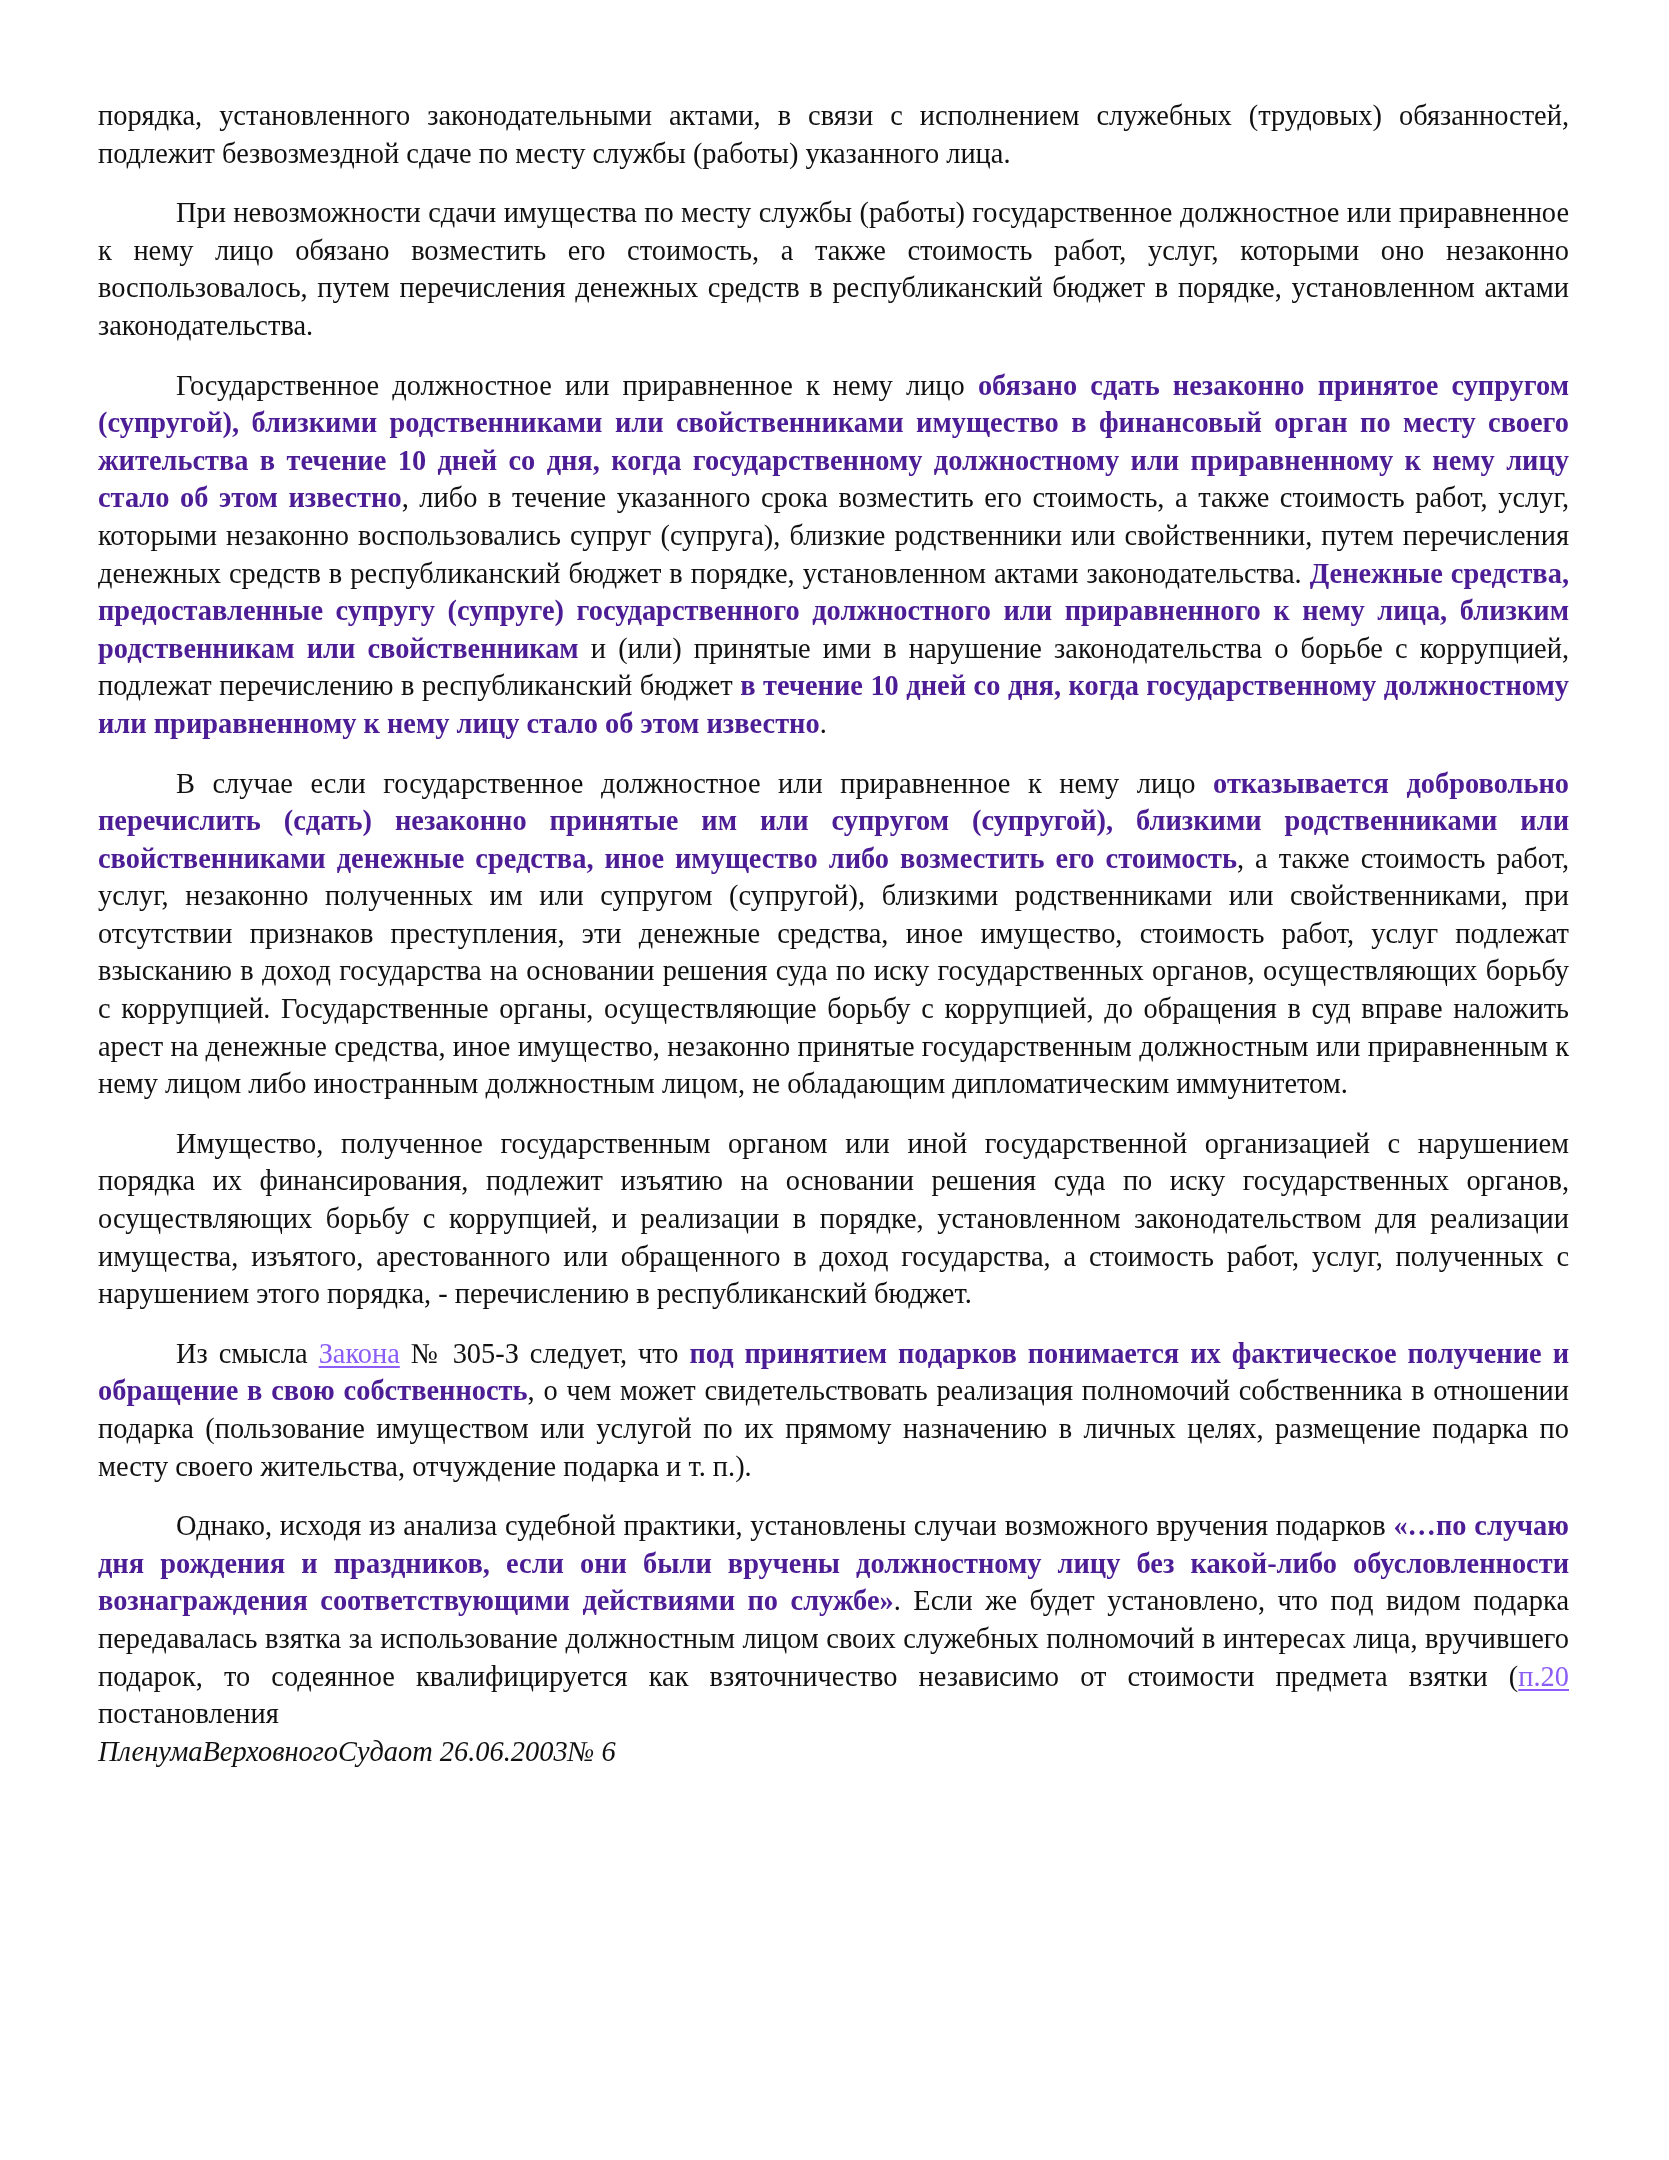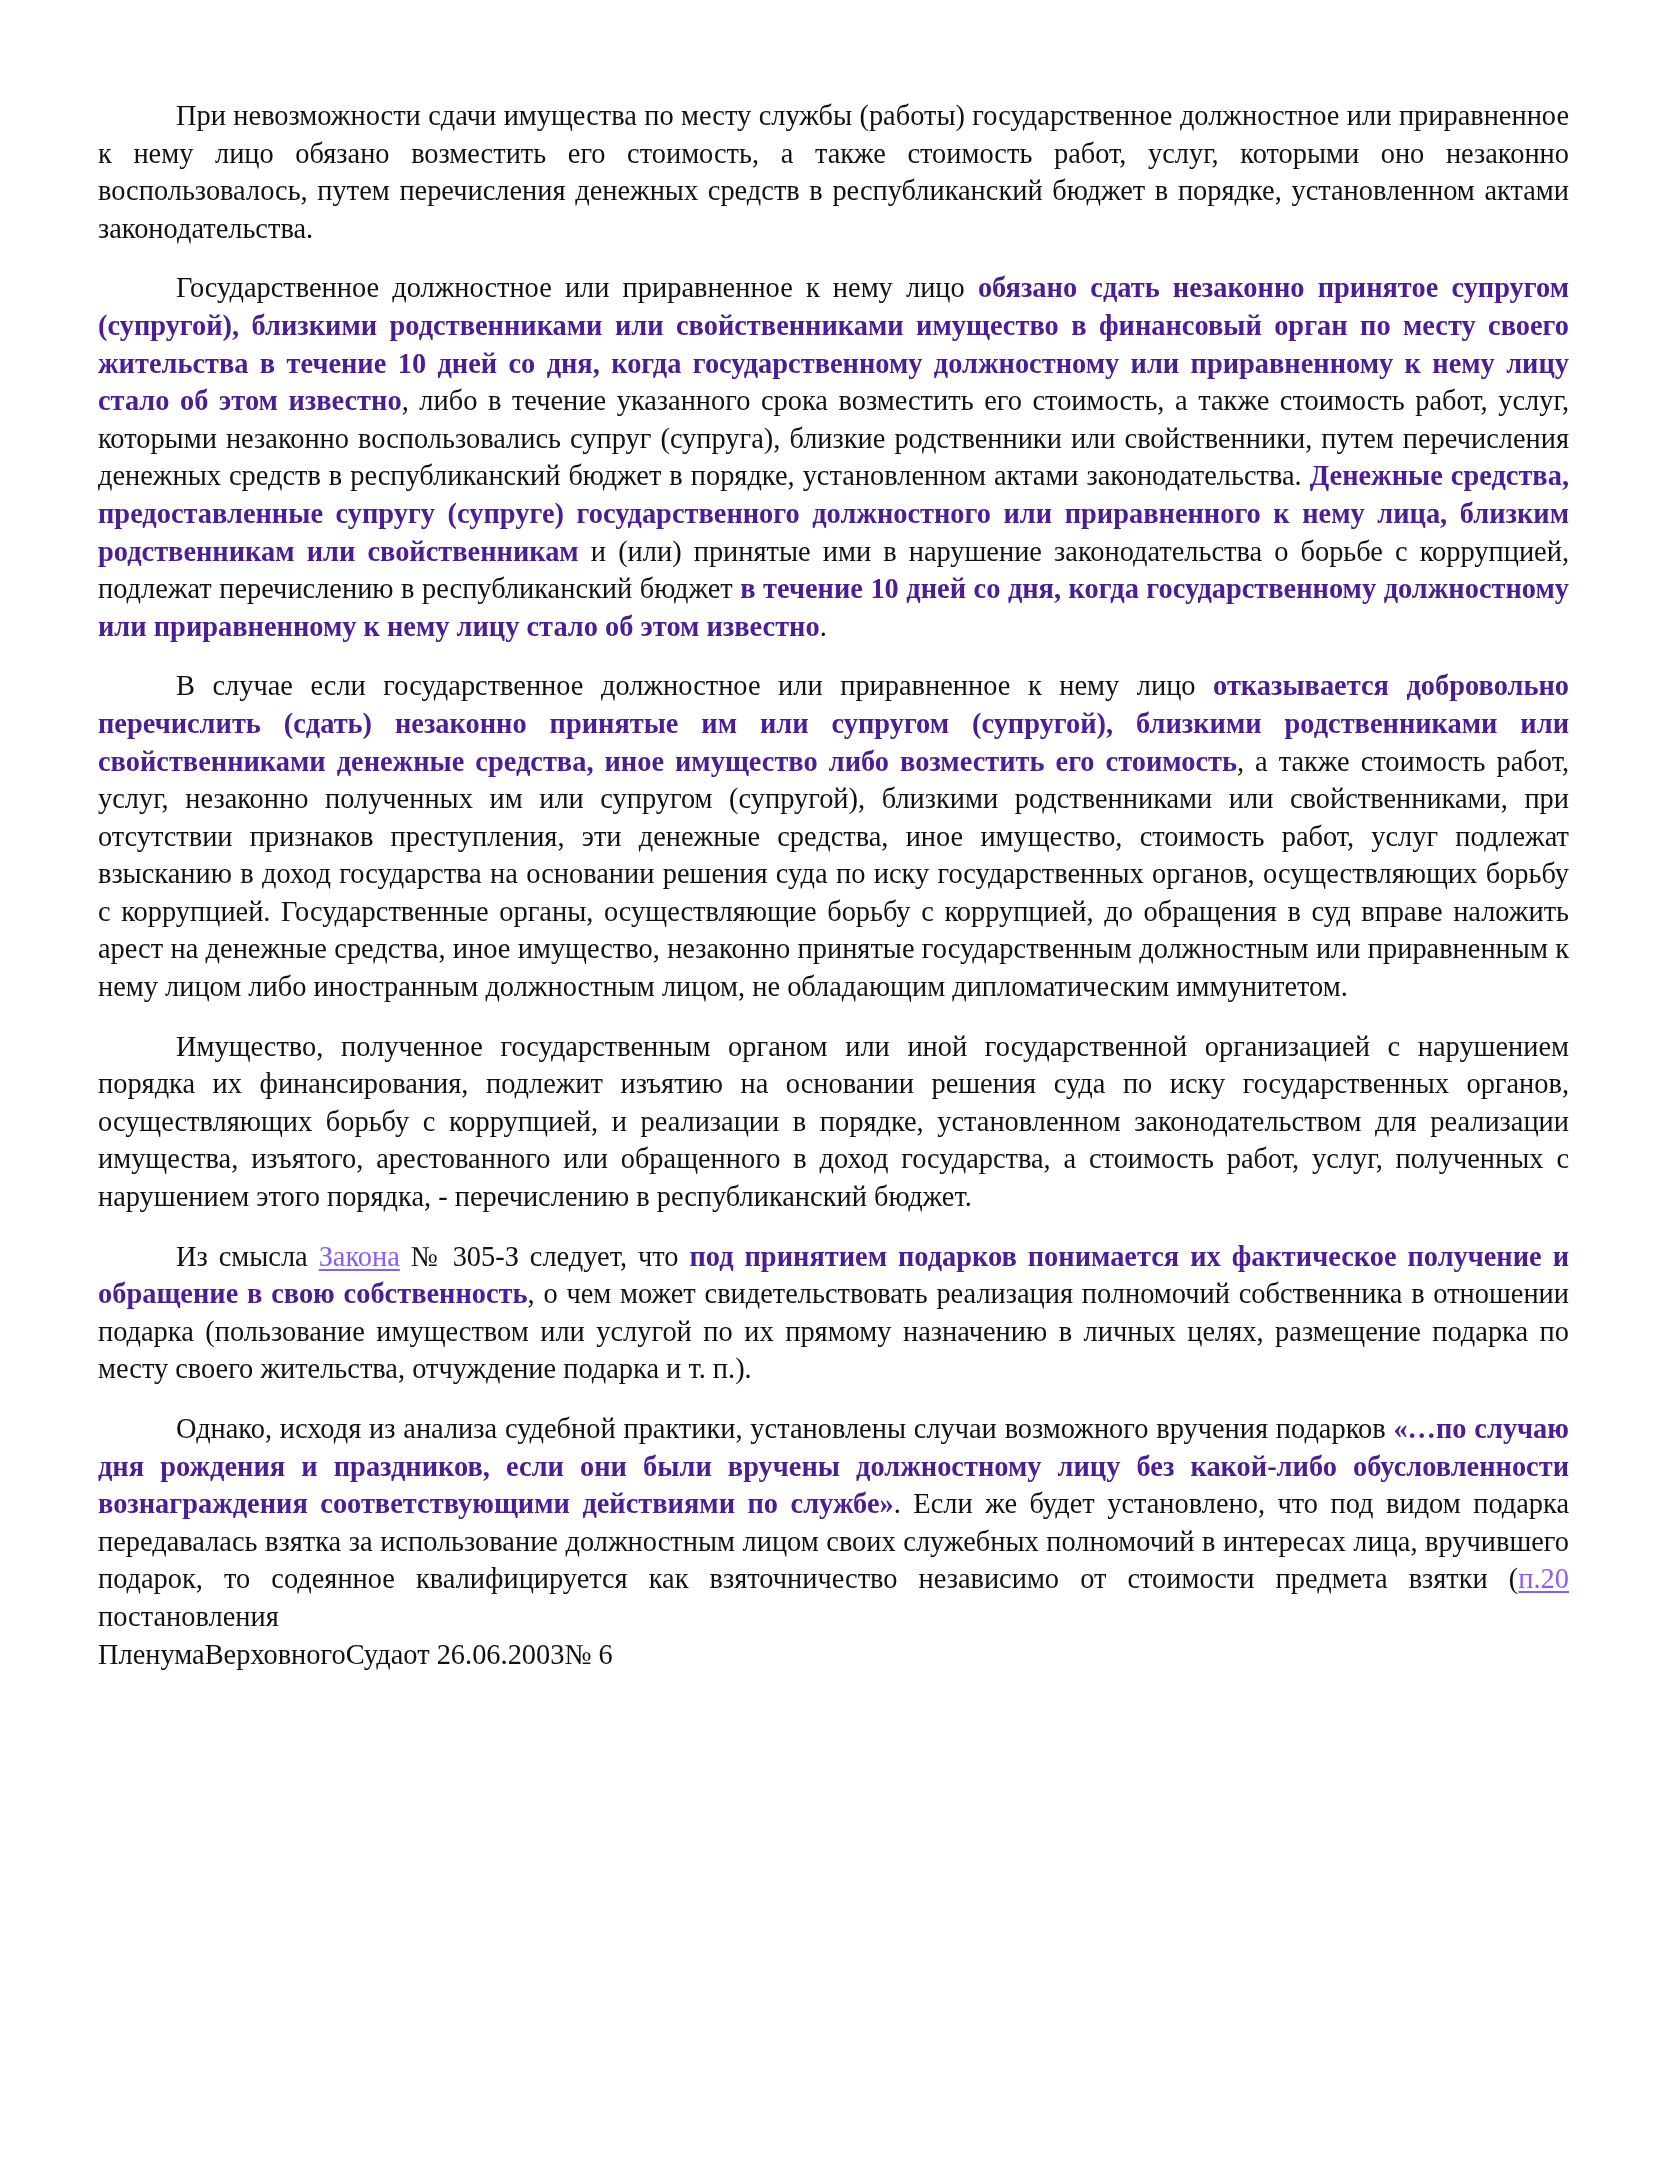--- a/index.html
+++ b/index.html
@@ -20,27 +20,28 @@
     text-indent: 78px;
     hyphens: none;
   }
   .para.first { text-indent: 0; }
   .para.last { text-align: justify; }
   b { font-weight: bold; color: #4c1d95; }
   a.link { color: #8b5cf6; text-decoration: underline; text-underline-offset: 3px; }
   .justify-line {
     display: flex; justify-content: space-between; text-indent: 0;
   }
-  .block-line { display: block; text-indent: 0; }
+  .block-line { display: block; text-indent: 0; font-style: italic; }
   .plain { text-align: left; }
 </style>
 </head>
 <body>
 
 <div class="page">
+  <p class="para first"><span>порядка, установленного законодательными актами, в связи с исполнением служебных (трудовых) обязанностей, подлежит безвозмездной сдаче по месту службы (работы) указанного лица.</span></p>
   <p class="para"><span>При невозможности сдачи имущества по месту службы (работы) государственное должностное или приравненное к нему лицо обязано возместить его стоимость, а также стоимость работ, услуг, которыми оно незаконно воспользовалось, путем перечисления денежных средств в республиканский бюджет в порядке, установленном актами законодательства.</span></p>
   <p class="para"><span>Государственное должностное или приравненное к нему лицо </span><b>обязано сдать незаконно принятое супругом (супругой), близкими родственниками или свойственниками имущество в финансовый орган по месту своего жительства в течение 10 дней со дня, когда государственному должностному или приравненному к нему лицу стало об этом известно</b><span>, либо в течение указанного срока возместить его стоимость, а также стоимость работ, услуг, которыми незаконно воспользовались супруг (супруга), близкие родственники или свойственники, путем перечисления денежных средств в республиканский бюджет в порядке, установленном актами законодательства. </span><b>Денежные средства, предоставленные супругу (супруге) государственного должностного или приравненного к нему лица, близким родственникам или свойственникам</b><span> и (или) принятые ими в нарушение законодательства о борьбе с коррупцией, подлежат перечислению в республиканский бюджет </span><b>в течение 10 дней со дня, когда государственному должностному или приравненному к нему лицу стало об этом известно</b><span>.</span></p>
   <p class="para"><span>В случае если государственное должностное или приравненное к нему лицо </span><b>отказывается добровольно перечислить (сдать) незаконно принятые им или супругом (супругой), близкими родственниками или свойственниками денежные средства, иное имущество либо возместить его стоимость</b><span>, а также стоимость работ, услуг, незаконно полученных им или супругом (супругой), близкими родственниками или свойственниками, при отсутствии признаков преступления, эти денежные средства, иное имущество, стоимость работ, услуг подлежат взысканию в доход государства на основании решения суда по иску государственных органов, осуществляющих борьбу с коррупцией. Государственные органы, осуществляющие борьбу с коррупцией, до обращения в суд вправе наложить арест на денежные средства, иное имущество, незаконно принятые государственным должностным или приравненным к нему лицом либо иностранным должностным лицом, не обладающим дипломатическим иммунитетом.</span></p>
   <p class="para"><span>Имущество, полученное государственным органом или иной государственной организацией с нарушением порядка их финансирования, подлежит изъятию на основании решения суда по иску государственных органов, осуществляющих борьбу с коррупцией, и реализации в порядке, установленном законодательством для реализации имущества, изъятого, арестованного или обращенного в доход государства, а стоимость работ, услуг, полученных с нарушением этого порядка, - перечислению в республиканский бюджет.</span></p>
   <p class="para"><span>Из смысла </span><a class="link" href="#">Закона</a><span> № 305-З следует, что </span><b>под принятием подарков понимается их фактическое получение и обращение в свою собственность</b><span>, о чем может свидетельствовать реализация полномочий собственника в отношении подарка (пользование имуществом или услугой по их прямому назначению в личных целях, размещение подарка по месту своего жительства, отчуждение подарка и т. п.).</span></p>
   <p class="para last">
     <span><span>Однако, исходя из анализа судебной практики, установлены случаи возможного вручения подарков </span><b>«…по случаю дня рождения и праздников, если они были вручены должностному лицу без какой-либо обусловленности вознаграждения соответствующими действиями по службе»</b><span>. Если же будет установлено, что под видом подарка передавалась взятка за использование должностным лицом своих служебных полномочий в интересах лица, вручившего подарок, то содеянное квалифицируется как взяточничество независимо от стоимости предмета взятки (</span><a class="link" href="#">п.20</a><span> постановления</span></span>
     <span class="block-line justify-line"><span>Пленума</span><span>Верховного</span><span>Суда</span><span>от 26.06.2003</span><span>№ 6</span></span>
   </p>
 </div>

